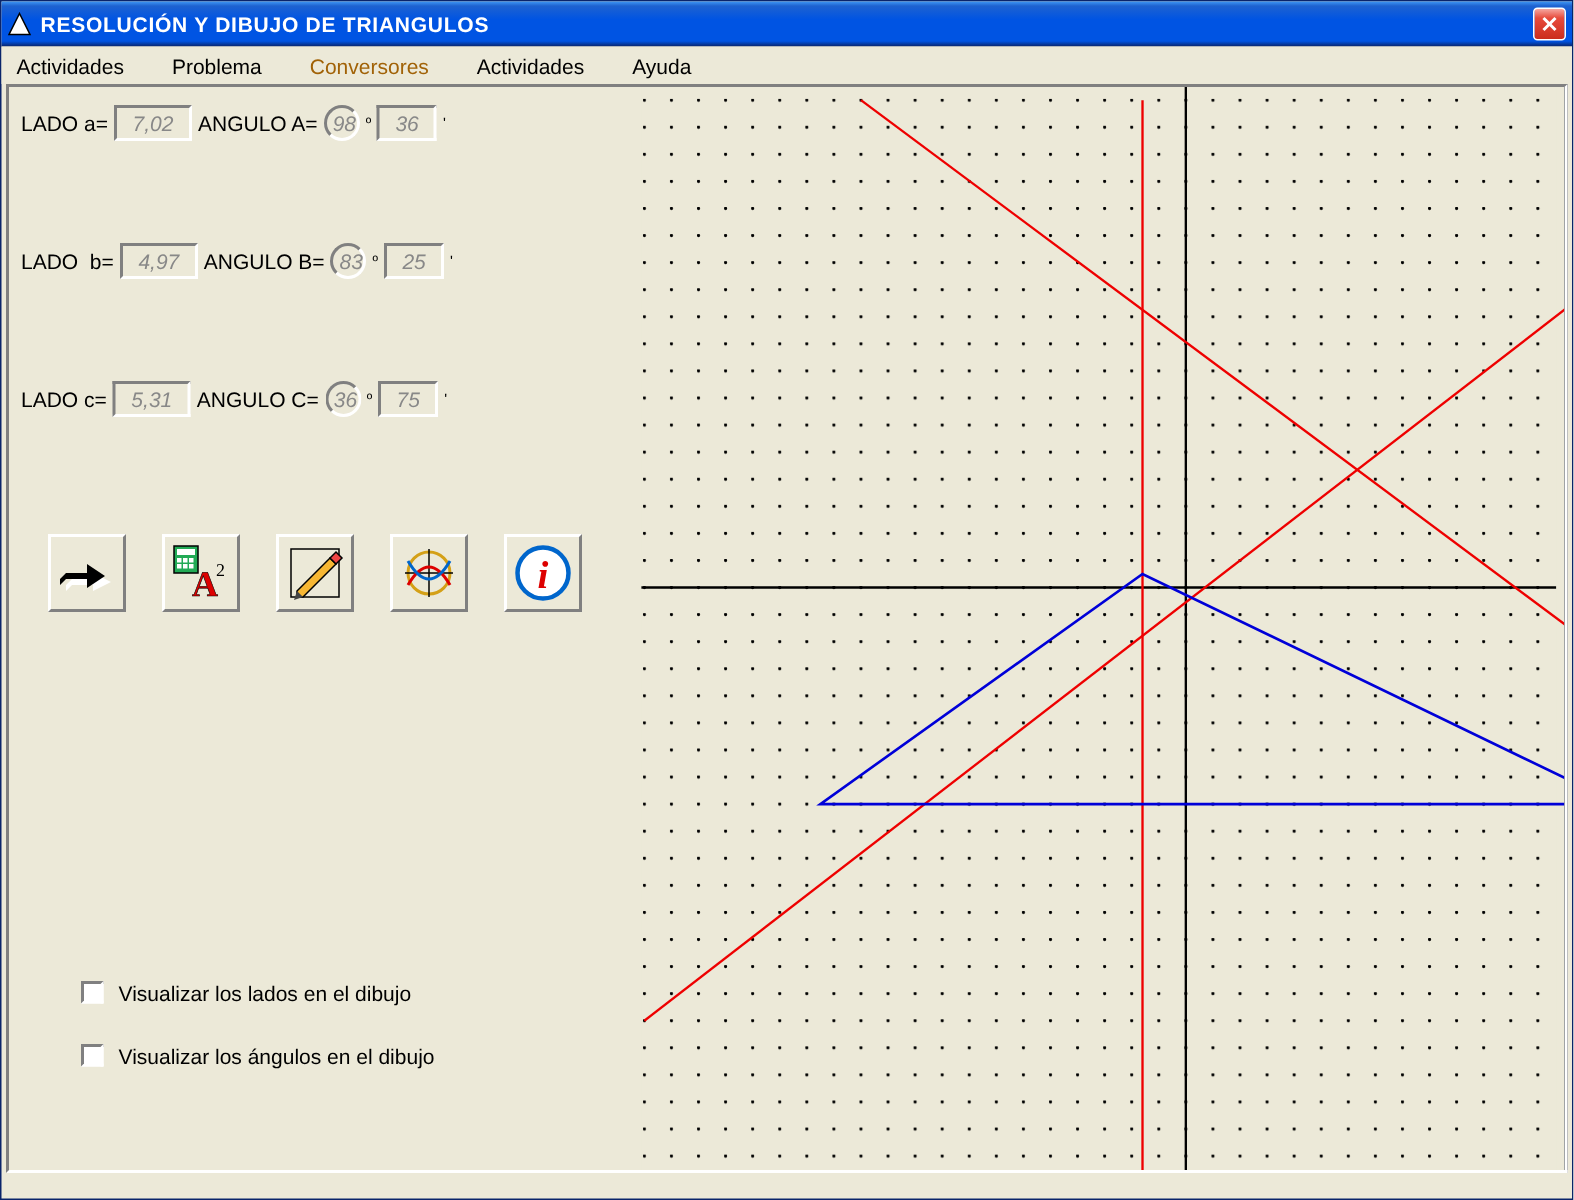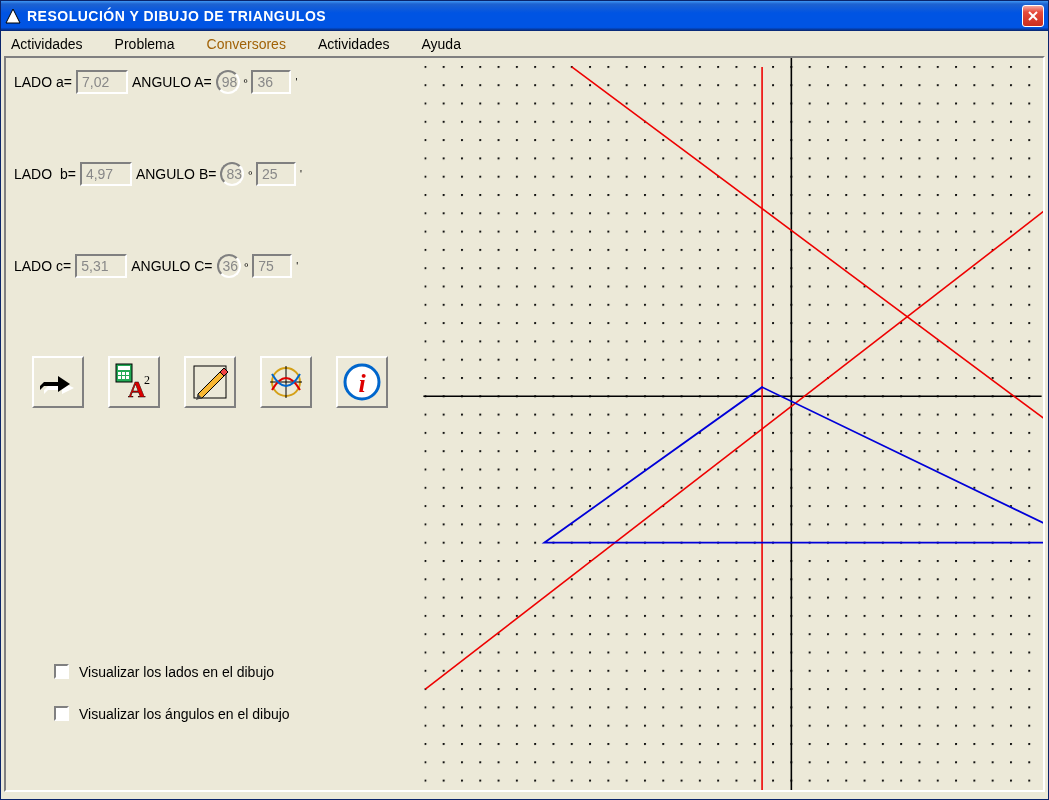--- a/index.html
+++ b/index.html
@@ -57,21 +57,21 @@
     align-items: center;
     gap: 32px;
     padding: 0 10px;
     font-size: 14px;
     color: #000;
   }
   .menubar .menu-item { cursor: pointer; }
   .menubar .menu-item.disabled { color: #a16207; cursor: default; }
   .border-inner {
     flex: 1;
-    margin: 0 3px 7px 3px;
+    margin: 0 3px 17px 3px;
     border: 2px solid;
     border-color: #808080 #fff #fff #808080;
     background: #0f172a;
     display: flex;
     flex-direction: row;
     overflow: hidden;
   }
   
   .left-panel {
     width: 416px;
@@ -87,24 +87,25 @@
     font-size: 14px;
     color: #000;
   }
   .row .lbl { white-space: pre; }
   .inp {
     border: 2px solid;
     border-color: #808080 #fff #fff #808080;
     background: #ece9d8;
     color: #888;
     font-size: 14px;
-    text-align: left;
+    text-align: center;
     padding: 2px 4px;
     margin: 0 4px;
     height: 24px;
+    font-style: italic;
   }
   .inp.w-side { width: 52px; }
   .inp.w-deg  { width: 24px; border-radius: 12px; }
   .inp.w-min  { width: 40px; }
   .sup { font-size: 10px; vertical-align: super; }
   .toolbar {
     display: flex;
     gap: 24px;
     margin-top: 10px;
     margin-left: 18px;

